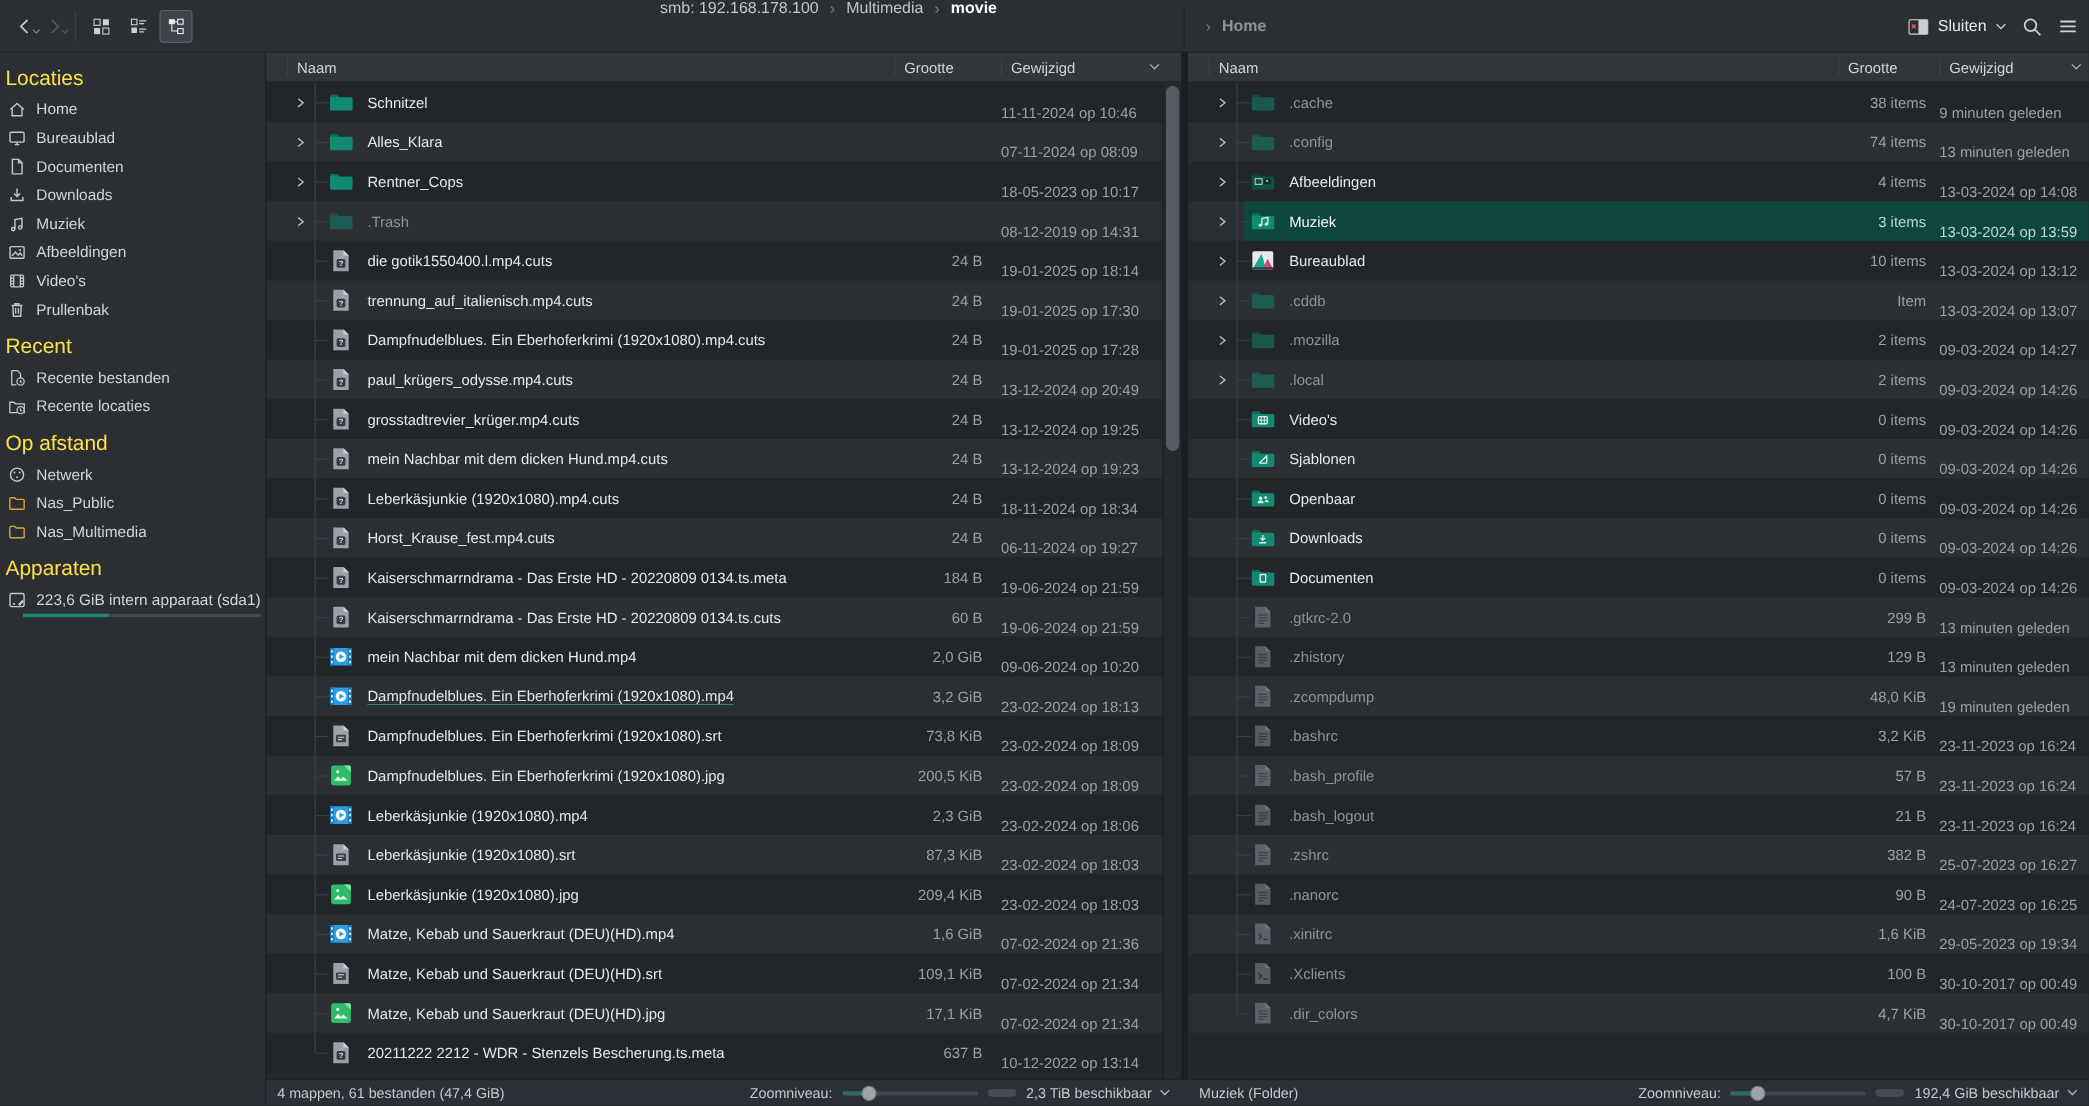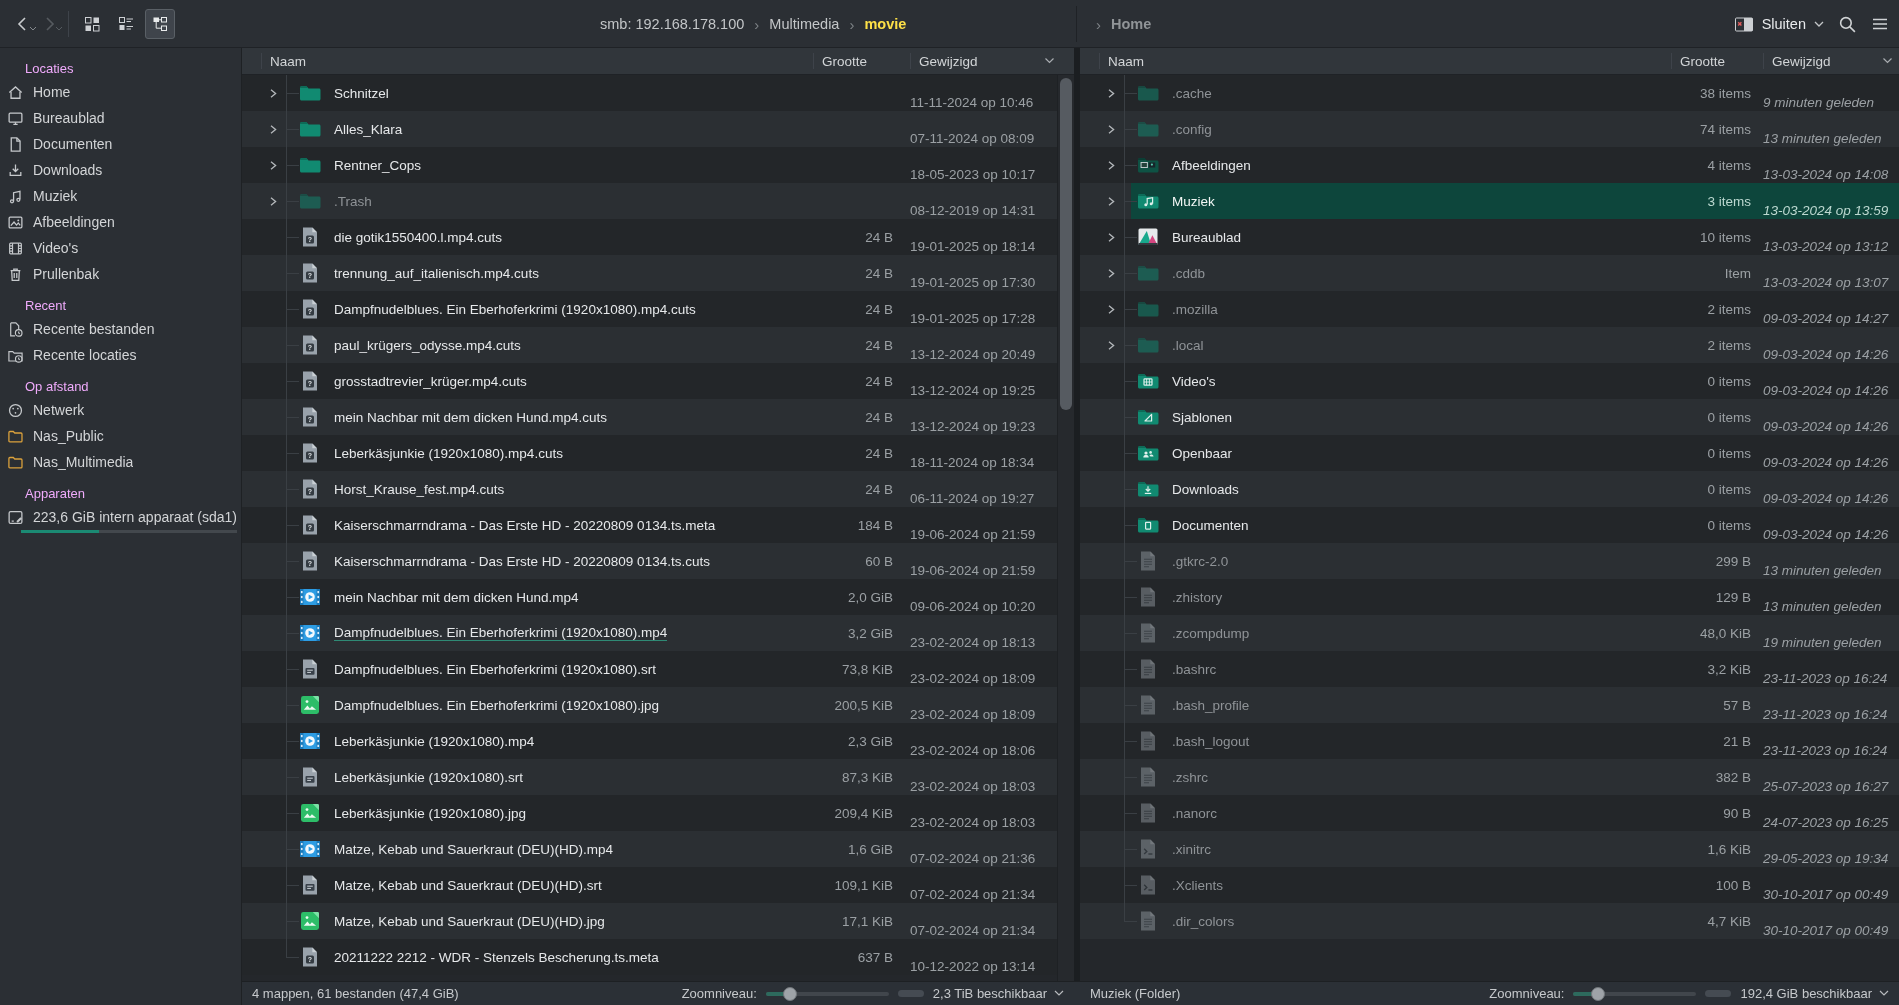--- a/index.html
+++ b/index.html
@@ -11,33 +11,33 @@
 
   
   .toolbar{position:absolute;left:0;top:0;width:1899px;height:48px;background:#2b2f34;
            border-bottom:1px solid #1f2226;}
   .tb-left{position:absolute;left:10px;top:0;height:48px;display:flex;align-items:center;}
   .navbtn{position:relative;width:26px;height:32px;display:flex;align-items:center;justify-content:center;}
   .navbtn .dd{position:absolute;right:-1px;bottom:5px;}
   .tb-sep{width:1px;height:26px;background:#3e434a;margin:0 8px 0 6px;}
   .vbtn{width:30px;height:30px;margin-right:4px;display:flex;align-items:center;justify-content:center;border:1px solid transparent;border-radius:3px;}
   .vbtn.active{background:#3f444b;border-color:#5a6066;}
-  .crumb-left{position:absolute;left:600px;top:0;height:48px;display:flex;align-items:center;font-size:14.5px;color:#c3c6c8;}
+  .crumb-left{position:absolute;left:600px;top:0;height:48px;display:flex;font-size:14.5px;color:#c3c6c8;}
   .crumb-sep{color:#7d8286;margin:0 10px;font-size:15px;}
-  .crumb-last{color:#fde047;font-weight:bold;}
+  .crumb-last{color:#ffffff;font-weight:bold;}
   .tb-div{position:absolute;left:1076px;top:6px;height:36px;width:1px;background:#1f2226;}
   .crumb-right{position:absolute;left:1086px;top:0;height:48px;display:flex;align-items:center;font-size:14.5px;color:#909497;font-weight:bold;}
   .crumb-right .crumb-sep{font-weight:normal;}
   .tb-right{position:absolute;right:10px;top:0;height:48px;display:flex;align-items:center;gap:14px;}
   .sluiten{display:flex;align-items:center;gap:8px;color:#e8eaec;font-size:14.5px;}
 
   
   .sidebar{position:absolute;left:0;top:48px;width:242px;bottom:0;background:#2b2f34;
            border-right:1px solid #1e2124;padding-top:8px;}
-  .sec-h{padding:5px 0 3px 5px;font-size:13px;color:#f0abfc;margin-left:20px;}
+  .sec-h{padding:5px 0 3px 5px;font-size:19px;color:#fde047;}
   .sec{margin-bottom:6px;}
   .sb-item{position:relative;height:26px;display:flex;align-items:center;padding-left:7px;color:#d3d5d7;font-size:14px;}
   .sb-item .ic{width:17px;height:17px;margin-right:9px;flex:none;display:flex;align-items:center;justify-content:center;}
   .sb-item .lbl{white-space:nowrap;overflow:hidden;}
   .dev-bar{position:relative;height:3px;margin:0 4px 4px 21px;background:#43484d;}
   .dev-bar .fill{position:absolute;left:0;top:0;bottom:0;background:var(--devfill);}
 
   
   .pane{position:absolute;top:48px;bottom:24px;background:#26292d;}
   .pane.left{left:242px;width:832px;}
@@ -64,21 +64,21 @@
   .rail{position:absolute;left:44px;top:0;bottom:0;width:1px;background:#3a3f44;}
   .row.last .rail{bottom:18px;}
   .stub{position:absolute;left:44px;top:50%;width:13px;height:1px;background:#3a3f44;}
   .expander{position:absolute;left:25px;top:50%;margin-top:-6px;width:12px;height:12px;display:flex;}
   .icon{position:absolute;left:56px;top:50%;margin-top:-12px;width:24px;height:24px;}
   .icon svg{width:24px;height:24px;display:block;}
   .name{flex:1;padding-left:92px;white-space:nowrap;overflow:hidden;position:relative;}
   .nm{display:inline-block;}
   .size{width:80px;flex:none;text-align:right;color:#9ba0a4;position:relative;}
   .date{width:147px;flex:none;margin-left:17px;color:#9ba0a4;white-space:nowrap;position:relative;margin-top:19px;}
-  .pane.right .date{width:136px;margin-left:12px;font-style:italic;}
+  .pane.right .date{width:136px;margin-left:12px;}
   .row.hidden .nm{color:#8f9397;}
   .row.hidden .icon{opacity:.5;}
   .row.selected .nm{color:#f2f7f5;}
   .row.selected .size,.row.selected .date{color:#bcd8d0;}
   .row.focused .nm{border-bottom:1px solid #2f8a75;}
 
   .scrollbar{position:absolute;right:0;top:27px;width:17px;bottom:0;background:#26292d;border-left:1px solid #1e2124;}
   .sb-handle{position:absolute;left:2px;top:3px;width:12px;height:332px;background:#565b61;border-radius:6px;}
 
   

